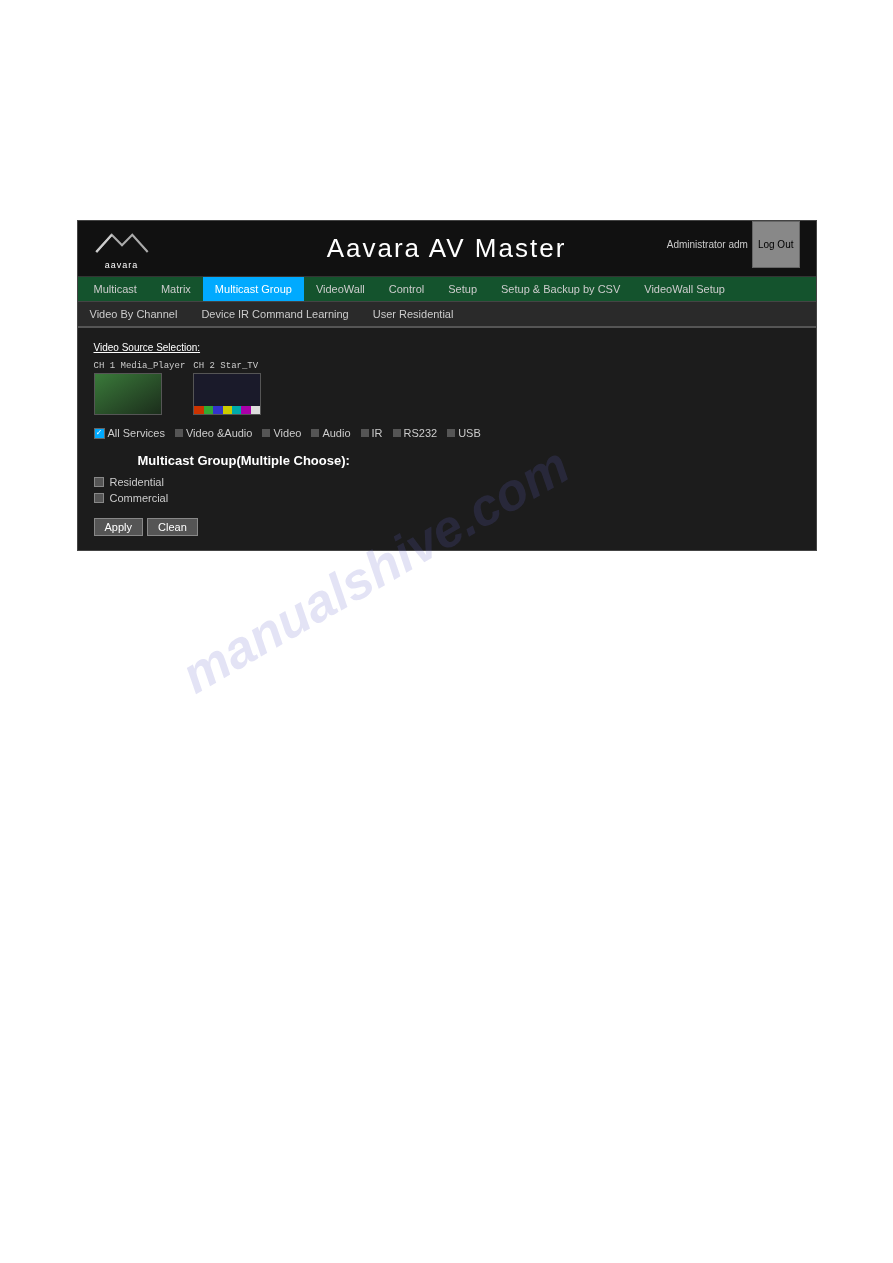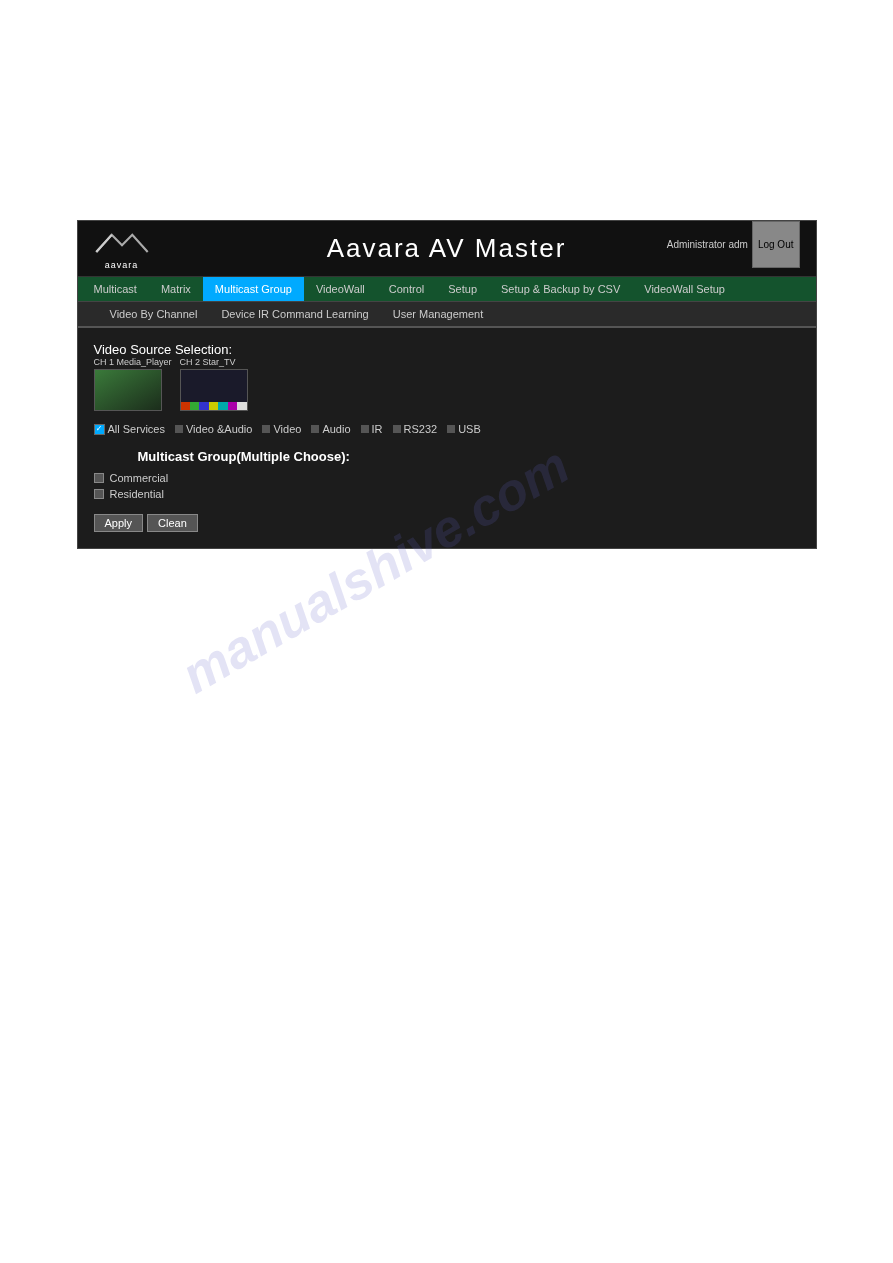--- a/index.html
+++ b/index.html
@@ -90,21 +90,21 @@
       display: flex;
       align-items: center;
       padding: 0 4px;
       border-bottom: 1px solid #444;
     }
 
     .nav-row2 {
       background: #2a2a2a;
       display: flex;
       align-items: flex-start;
-      padding: 0 20px;
+      padding: 0 0;
       border-bottom: 2px solid #555;
     }
 
     .nav-btn {
       padding: 6px 12px;
       color: #cccccc;
       font-size: 11px;
       cursor: pointer;
       border: none;
       background: transparent;
@@ -118,34 +118,37 @@
 
     
     .main-content {
       background: #1c1c1c;
       padding: 14px 16px;
       min-height: 220px;
     }
 
     .section-label {
       color: #ffffff;
-      font-size: 13px;
+      font-size: 10px;
+      margin-bottom: 8px;
+      text-decoration: underline;
     }
 
     
     .video-sources {
       display: flex;
       gap: 8px;
       margin-bottom: 12px;
     }
 
     .video-source-item {
       display: flex;
       flex-direction: column;
       align-items: flex-start;
+      font-family: Liberation Mono, monospace;
     }
 
     .video-source-label {
       color: #cccccc;
       font-size: 9px;
       margin-bottom: 2px;
     }
 
     .video-thumbnail {
       width: 68px;
@@ -299,21 +302,21 @@
         <button class="nav-btn">VideoWall</button>
         <button class="nav-btn">Control</button>
         <button class="nav-btn">Setup</button>
         <button class="nav-btn">Setup &amp; Backup by CSV</button>
         <button class="nav-btn">VideoWall Setup</button>
       </div>
 
       <div class="nav-row2">
         <button class="nav-btn">Video By Channel</button>
         <button class="nav-btn">Device IR Command Learning</button>
-        <button class="nav-btn">User Management</button>
+        <button class="nav-btn">User Residential</button>
       </div>
 
       <div class="main-content">
 
         <div class="section-label">Video Source Selection:</div>
 
         <div class="video-sources">
 
           <div class="video-source-item">
             <span class="video-source-label">CH 1 Media_Player</span>
@@ -379,25 +382,25 @@
             <div class="service-dot"></div>
             <span>USB</span>
           </div>
         </div>
 
         <div class="multicast-heading">Multicast Group(Multiple Choose):</div>
 
 
         <div class="group-item">
           <div class="group-checkbox-sq"></div>
-          <span>Commercial</span>
+          <span>Residential</span>
         </div>
         <div class="group-item">
           <div class="group-checkbox-sq"></div>
-          <span>Residential</span>
+          <span>Commercial</span>
         </div>
 
         <div class="action-buttons">
           <button class="btn-apply">Apply</button>
           <button class="btn-clean">Clean</button>
         </div>
 
       </div>
 
     </div>

